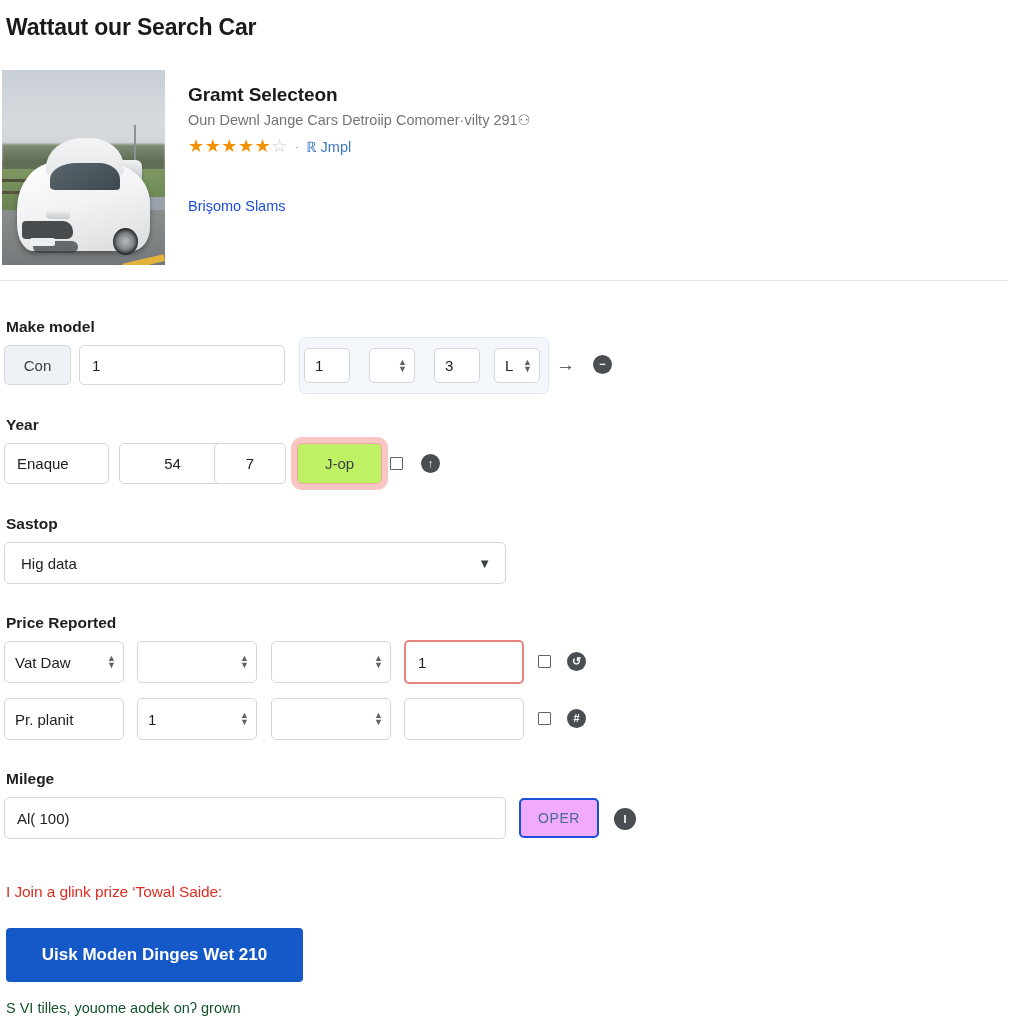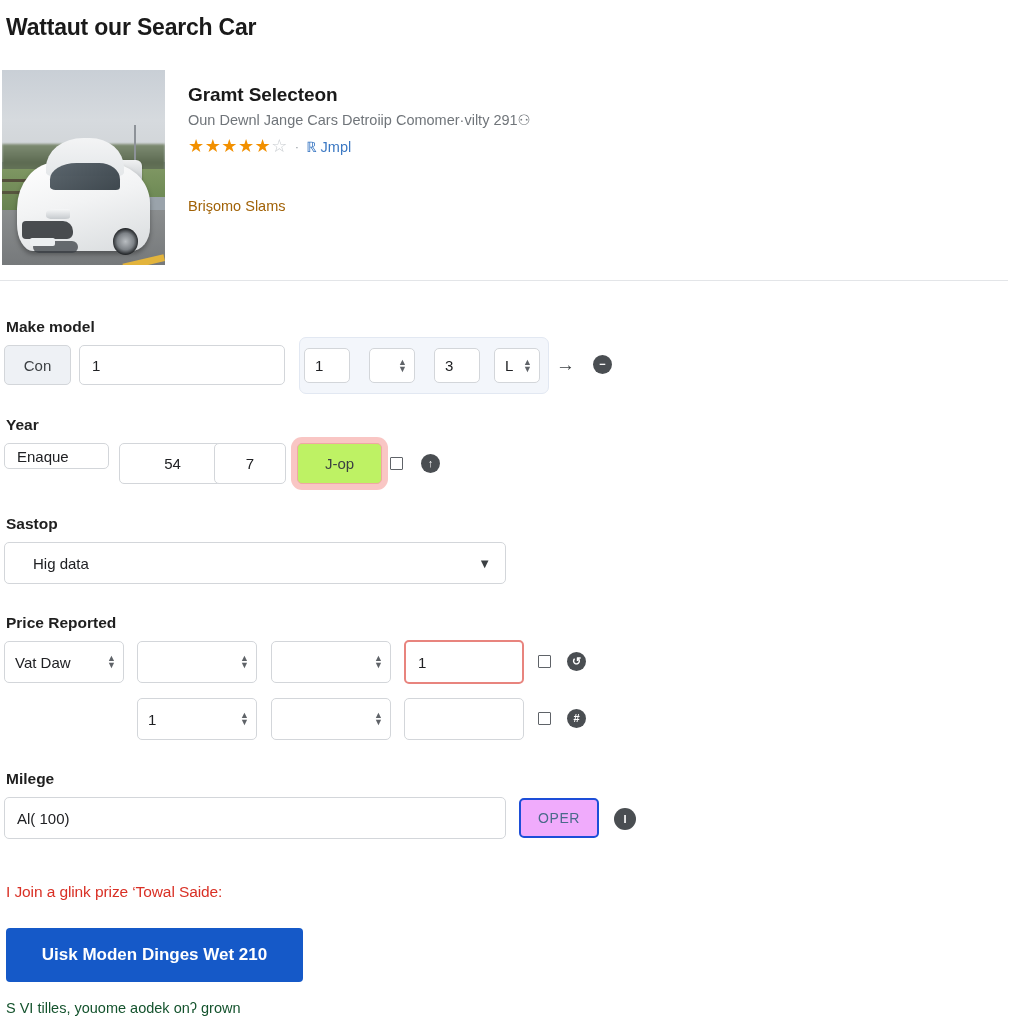--- a/index.html
+++ b/index.html
@@ -213,21 +213,21 @@
   .rating-dot { color: #9aa0a6; font-size: 13px; }
   .rating-link {
     color: #3b78c3;
     font-size: 14.5px;
     text-decoration: none;
     cursor: pointer;
   }
   .product-meta1 {
     margin-top: 42px;
     font-size: 14.5px;
-    color: #a16207;
+    color: #1d4ed8;
   }
   .product-meta2 {
     margin-top: 9px;
     font-size: 14.5px;
   }
   .meta-red { color: #d0392e; }
   .meta-blue { color: #5b7fa6; }
   .meta-dark { color: #3c4043; }
 
   .divider {
@@ -350,21 +350,21 @@
   .select-ctl {
     position: absolute;
     box-sizing: border-box;
     background: #ffffff;
     border: 1px solid #d3d6da;
     border-radius: 5px;
     font-size: 15px;
     color: #202124;
     display: flex;
     align-items: center;
-    padding: 0 28px;
+    padding: 0 16px;
     cursor: pointer;
   }
   .select-caret {
     position: absolute;
     right: 14px;
     top: 50%;
     transform: translateY(-50%) ;
     color: #3c4043;
     font-size: 13px;
   }
@@ -487,21 +487,21 @@
         <span>▲</span>
         <span>▼</span>
       </span>
   </div>
 
   <div class="arrow-icon" style="left:556px; top:355px;">→</div>
   <div class="circ-btn" style="left:593px; top:355px;">−</div>
 
   <div class="group-label" style="left:6px; top:416px;">Year</div>
 
-  <div class="ctl" style="left:4px; top:443px; width:105px; height:26px;">Enaque</div>
+  <div class="ctl" style="left:4px; top:443px; width:105px; height:41px;">Enaque</div>
   <div class="ctl center" style="left:119px; top:443px; width:107px; height:41px;">54</div>
   <div class="ctl center" style="left:214px; top:443px; width:72px; height:41px;">7</div>
   <div class="ctl highlight-pink" style="left:297px; top:443px; width:85px; height:41px;">J-op</div>
 
   <div class="chk" style="left:390px; top:457px;"></div>
   <div class="circ-btn" style="left:421px; top:454px;">↑</div>
 
   <div class="group-label" style="left:6px; top:515px;">Sastop</div>
 
   <div class="select-ctl" style="left:4px; top:542px; width:502px; height:42px;">
@@ -529,20 +529,23 @@
     <span></span>
     <span class="spin-arrows">
         <span>▲</span>
         <span>▼</span>
       </span>
   </div>
   <div class="ctl highlight-red" style="left:404px; top:640px; width:120px; height:44px;">1</div>
   <div class="chk" style="left:538px; top:655px;"></div>
   <div class="circ-btn" style="left:567px; top:652px;">↺</div>
 
+  <div class="spin-wrap" style="left:4px; top:698px; width:120px; height:42px;">
+    <span>Pr. planit</span>
+  </div>
   <div class="spin-wrap" style="left:137px; top:698px; width:120px; height:42px;">
     <span>1</span>
     <span class="spin-arrows">
         <span>▲</span>
         <span>▼</span>
       </span>
   </div>
   <div class="spin-wrap" style="left:271px; top:698px; width:120px; height:42px;">
     <span></span>
     <span class="spin-arrows">

